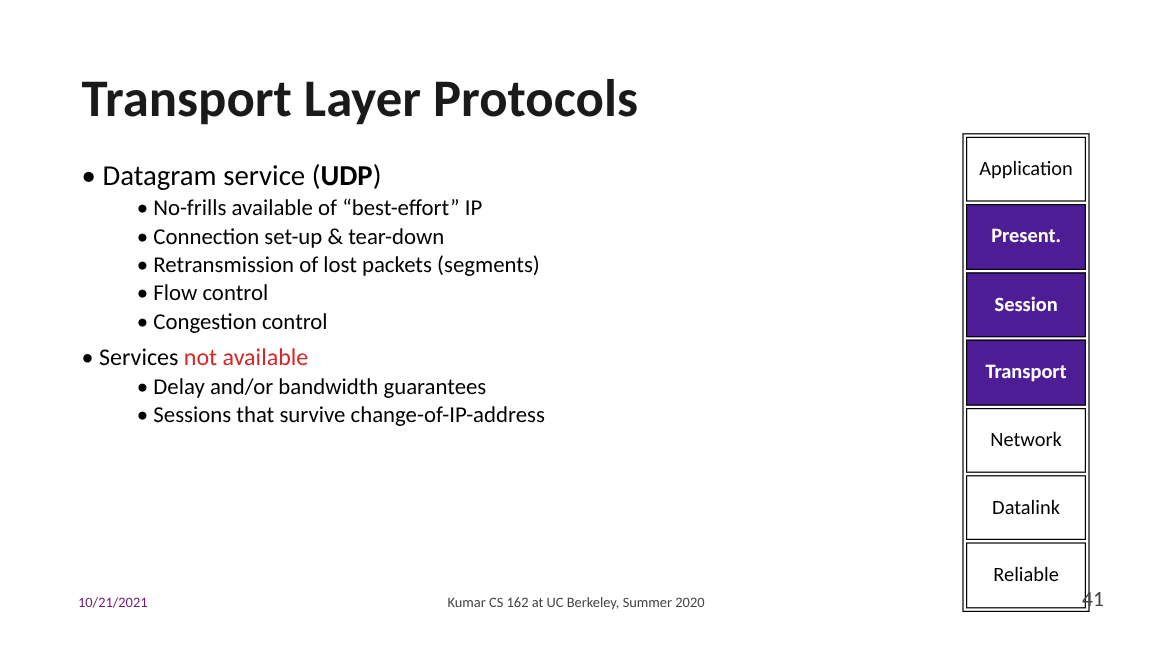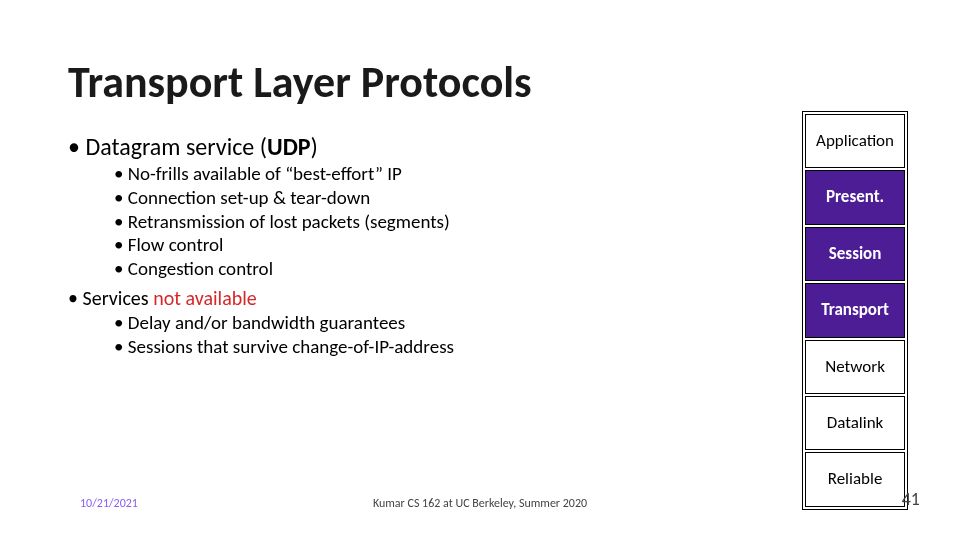--- a/index.html
+++ b/index.html
@@ -10,21 +10,21 @@
   .lvl1 { font-size:24px; line-height:1.3; margin-top:16px; }
   .lvl1-na { font-size:20px; line-height:1.3; margin-top:4px; }
   .lvl2 { font-size:19px; line-height:1.25; margin-left:46px; }
   .bullet1::before { content:"• "; }
   .bullet2::before { content:"• "; }
   .bold { font-weight:700; }
   .red { color:#d62728; }
   .layers { position:absolute; right:52px; top:111px; border:1px solid #000; }
   .layers td { border:1px solid #000; padding:16px 10px; font-size:17px; text-align:center; line-height:1.2; font-family:"Calibri",Arial,sans-serif; }
   .hl { background:#4c1d95; color:#fff; font-weight:700; }
-  .footer-date { position:absolute; left:80px; bottom:30px; font-size:12px; color:#8b5cf6; }
+  .footer-date { position:absolute; left:65px; bottom:30px; font-size:12px; color:#701a75; }
   .footer-center { position:absolute; left:0; right:0; bottom:30px; text-align:center; font-size:12px; color:#444; }
   .footer-num { position:absolute; right:40px; bottom:30px; font-size:18px; color:#444; }
 </style>
 </head>
 <body>
 
 <div class="slide">
 
   <div class="title">Transport Layer Protocols</div>
 

